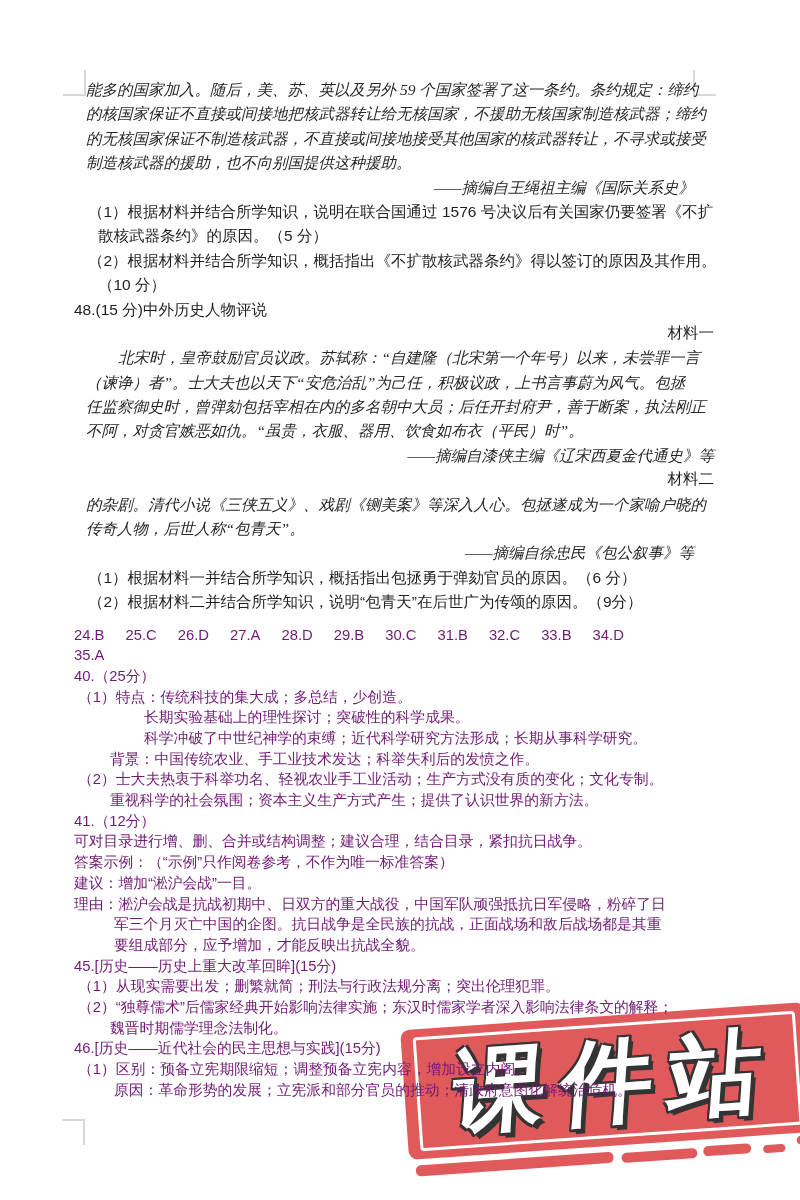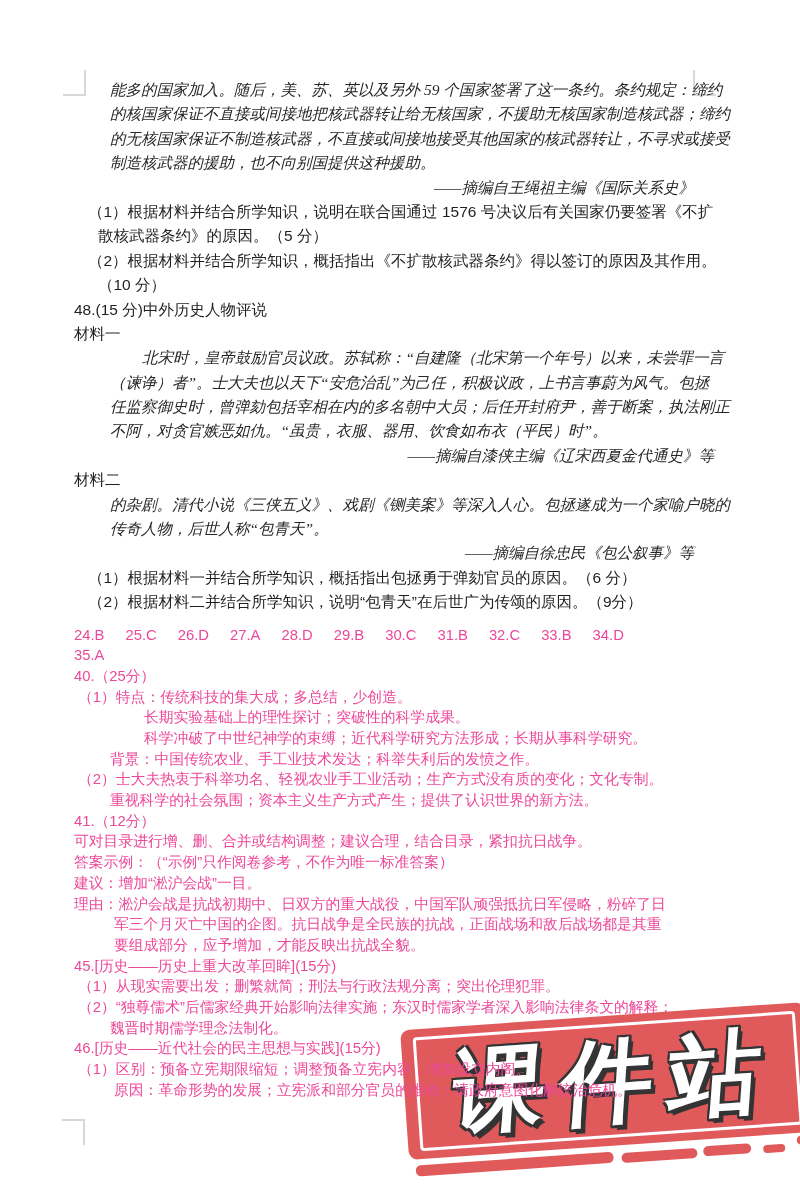--- a/index.html
+++ b/index.html
@@ -9,32 +9,32 @@
   }
   .page{position:absolute;inset:0;background:#fff;}
   
   .mark{position:absolute;width:21px;height:24px;z-index:0;}
   .mark.tl{left:63px;top:70px;border-right:2px solid #d8d8d8;border-bottom:2px solid #d8d8d8;}
   .mark.tr{left:693px;top:70px;border-left:2px solid #d8d8d8;border-bottom:2px solid #d8d8d8;}
   .mark.bl{left:62px;top:1119px;border-right:2px solid #d8d8d8;border-top:2px solid #d8d8d8;}
 
   .content{position:absolute;left:74px;top:78px;width:640px;z-index:2;}
   .ln{white-space:nowrap;line-height:24.4px;font-size:15.5px;height:24.4px;}
-  .kai{font-style:italic;margin-left:12px;color:#262626;padding-left:24px;}
+  .kai{font-style:italic;margin-left:12px;color:#262626;}
   .ind{text-indent:32px;}
   .cite{text-align:right;margin-left:0;}
   .mr20{padding-right:20px;}
   .q,.h48,.al{font-family:"Liberation Sans","DejaVu Sans",sans-serif;font-style:normal;}
   .qfirst{margin-left:14px;}
   .qcont{margin-left:24px;}
   .h48{font-weight:normal;}
-  .mlabel{font-family:Liberation Sans, sans-serif;}
+  .mlabel{font-family:Liberation Mono, monospace;text-align:right;}
 
   .answers{margin-top:10px;}
-  .al{line-height:20.7px;height:20.7px;font-size:14.8px;color:#ec4899;}
+  .al{line-height:20.7px;height:20.7px;font-size:14.8px;color:#701a75;}
   .choices{display:flex;gap:21px;}
   .choices span{display:inline-block;}
   .i05{margin-left:4px;}
   .i1{margin-left:36px;}
   .i15{margin-left:40px;}
   .i2{margin-left:70px;}
 
   
   .stamp{position:absolute;left:405px;top:1016px;width:405px;height:155px;
          transform:rotate(-4deg);z-index:1;}

